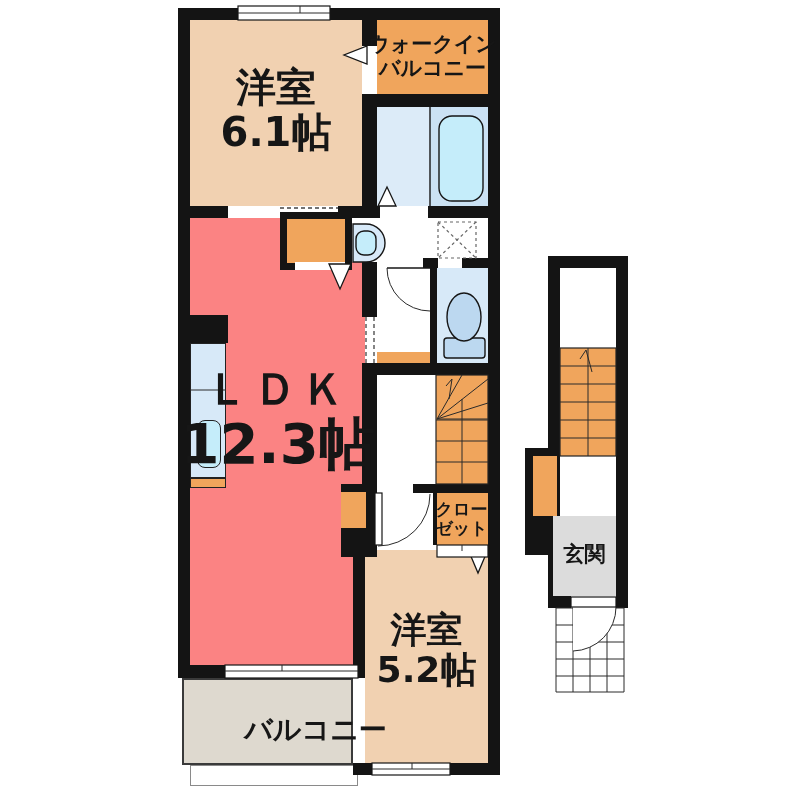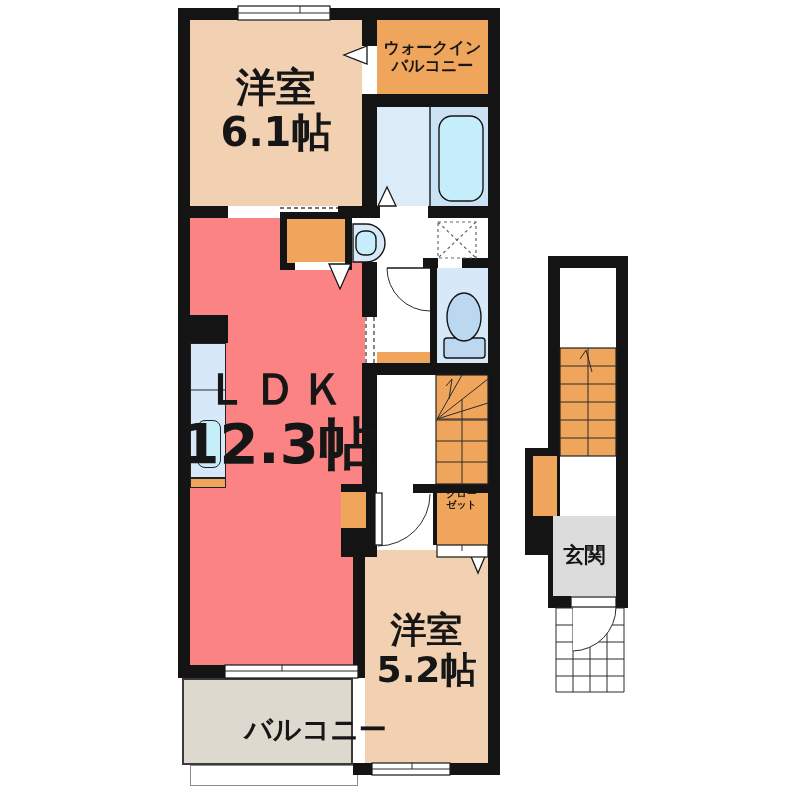--- a/index.html
+++ b/index.html
@@ -176,42 +176,42 @@
       <path class="thin" d="M616,607 A44,44 0 0 1 573,651"></path>
       <rect class="wht" x="571" y="597" width="45" height="10"></rect>
     </g>
   </svg>
 
   <div class="lab" style="left:190px;top:40px;width:172px;height:140px;font-size:40px;">
     <span>洋室</span>
     <span>6.1帖</span>
   </div>
 
-  <div class="lab" style="left:377px;top:24px;width:111px;height:66px;font-size:16px;">
+  <div class="lab" style="left:377px;top:24px;width:111px;height:66px;font-size:21px;">
     <span>ウォークイン</span>
     <span>バルコニー</span>
   </div>
 
   <div class="lab" style="left:190px;top:345px;width:175px;height:150px;font-size:44px;">
     <span style="letter-spacing:4px;">ＬＤＫ</span>
     <span style="font-size:56px;">12.3帖</span>
   </div>
 
 
-  <div class="lab" style="left:435px;top:475px;width:53px;height:48px;font-size:10px;text-align:right;">
+  <div class="lab" style="left:435px;top:495px;width:53px;height:48px;font-size:17px;text-align:right;">
     <span>クロー</span>
     <span>ゼット</span>
   </div>
 
   <div class="lab" style="left:365px;top:585px;width:123px;height:130px;font-size:36px;">
     <span>洋室</span>
     <span>5.2帖</span>
   </div>
 
   <div class="lab" style="left:182px;top:705px;width:171px;height:50px;font-size:28px;padding-left:48px;">
     <span>バルコニー</span>
   </div>
 
-  <div class="lab" style="left:553px;top:538px;width:63px;height:36px;font-size:21px;">
+  <div class="lab" style="left:553px;top:538px;width:63px;height:36px;font-size:21px;font-family:Liberation Mono, monospace;">
     <span>玄関</span>
   </div>
 
 </div>
 
 </body></html>

